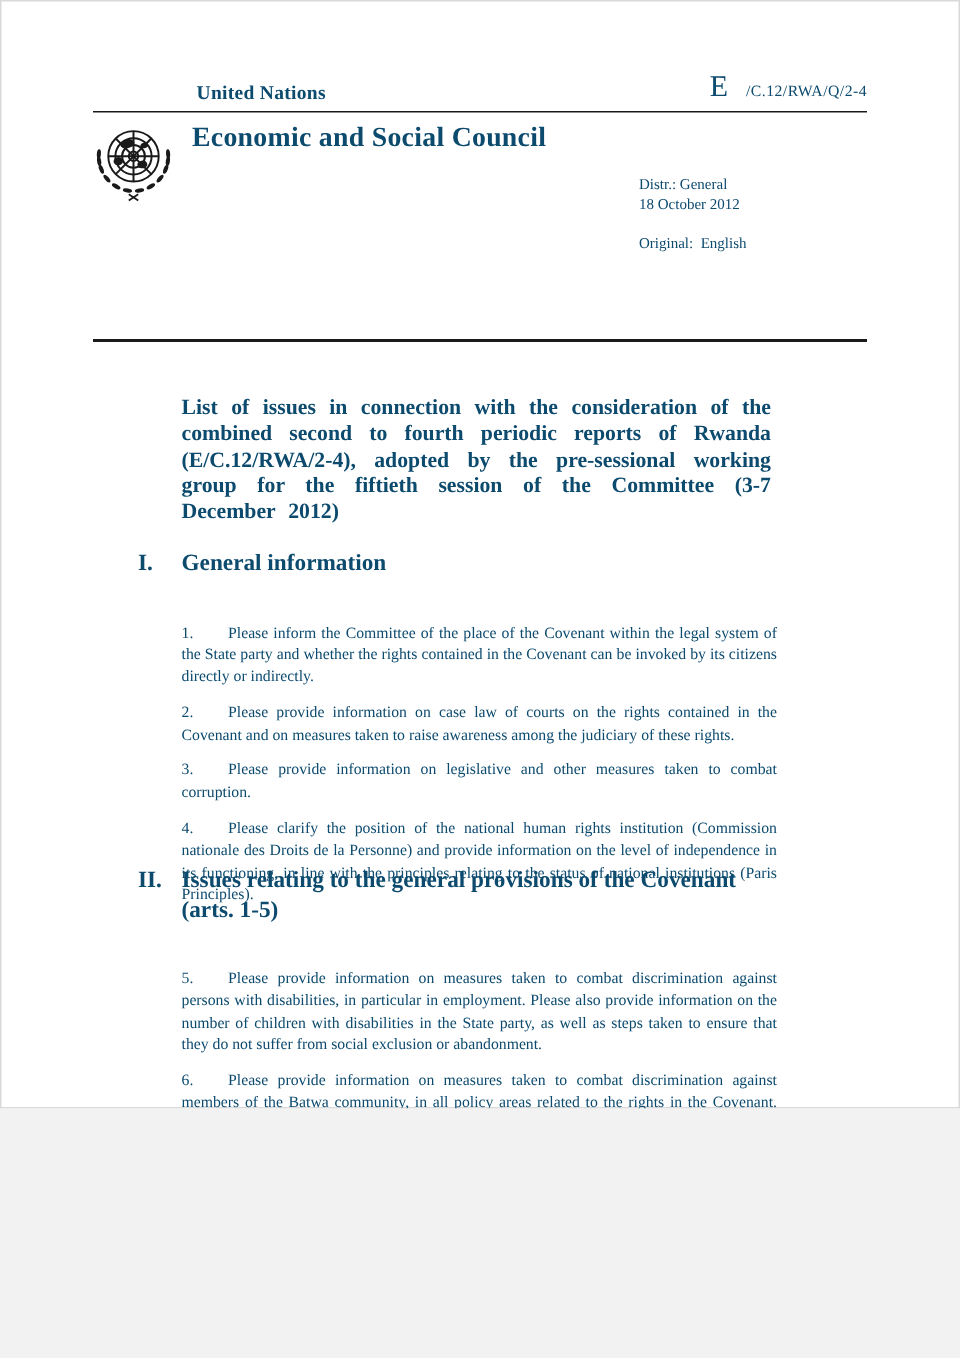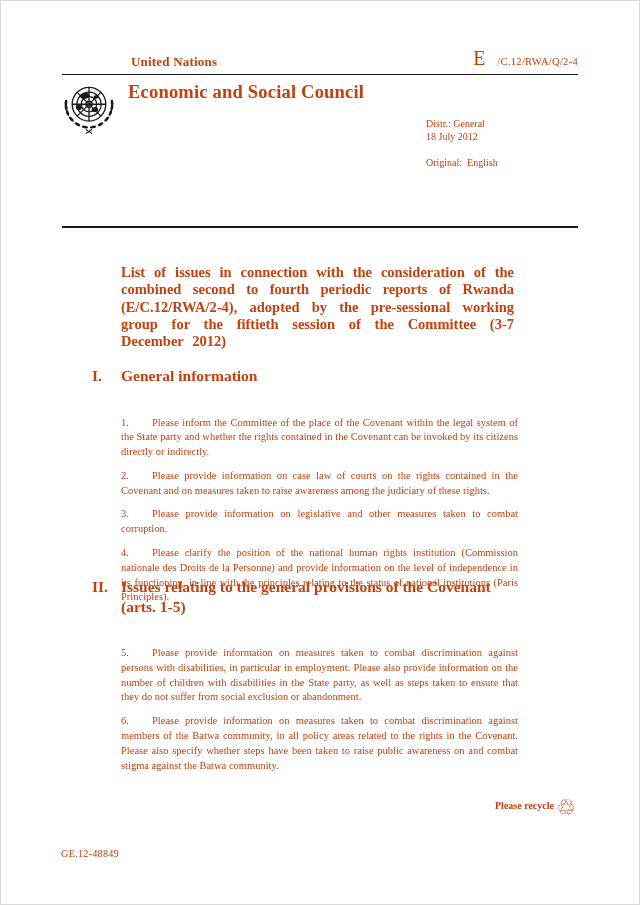--- a/index.html
+++ b/index.html
@@ -1,21 +1,21 @@
 <!DOCTYPE html>
 <html><head>
 <meta charset="utf-8">
 <style>
   html,body { margin:0; padding:0; background:#f2f2f2; }
   .page {
     position:relative;
-    width:640px; height:905px;
+    width:640px; height:739px;
     margin:0 auto;
     background:#ffffff;
-    color:#c2410c;
+    color:#0c4a6e;
     font-family:"Liberation Serif","DejaVu Serif",serif;
     overflow:hidden;
     box-shadow: inset 0 0 0 1px #d9d9d9;
   }
 
   
   .org-label {
     position:absolute; left:131px; top:54px;
     font-size:13px; font-weight:bold; letter-spacing:.2px;
   }
@@ -135,21 +135,21 @@
       </g>
       <g stroke="#1a1a1a" stroke-width="2.2" fill="none">
         <line x1="44" y1="104" x2="56" y2="96"></line>
         <line x1="56" y1="104" x2="44" y2="96"></line>
       </g>
     </svg>
   </div>
 
   <div class="council">Economic and Social Council</div>
   <div class="meta distr">Distr.: General</div>
-  <div class="meta date">18 July 2012</div>
+  <div class="meta date">18 October 2012</div>
   <div class="meta orig">Original:  English</div>
 
   <div class="rule-mid"></div>
   <div class="doc-title">List of issues in connection with the consideration of the combined second to fourth periodic reports of Rwanda (E/C.12/RWA/2-4), adopted by the pre-sessional working group for the fiftieth session of the Committee (3-7 December 2012)</div>
 
   <div class="section sec-1">
     <div class="sec-heading"><span class="numeral">I.</span><span>General information</span></div>
     <div class="para"><span class="pnum">1.</span><span>Please inform the Committee of the place of the Covenant within the legal system of the State party and whether the rights contained in the Covenant can be invoked by its citizens directly or indirectly.</span></div>
     <div class="para"><span class="pnum">2.</span><span>Please provide information on case law of courts on the rights contained in the Covenant and on measures taken to raise awareness among the judiciary of these rights.</span></div>
     <div class="para"><span class="pnum">3.</span><span>Please provide information on legislative and other measures taken to combat corruption.</span></div>

